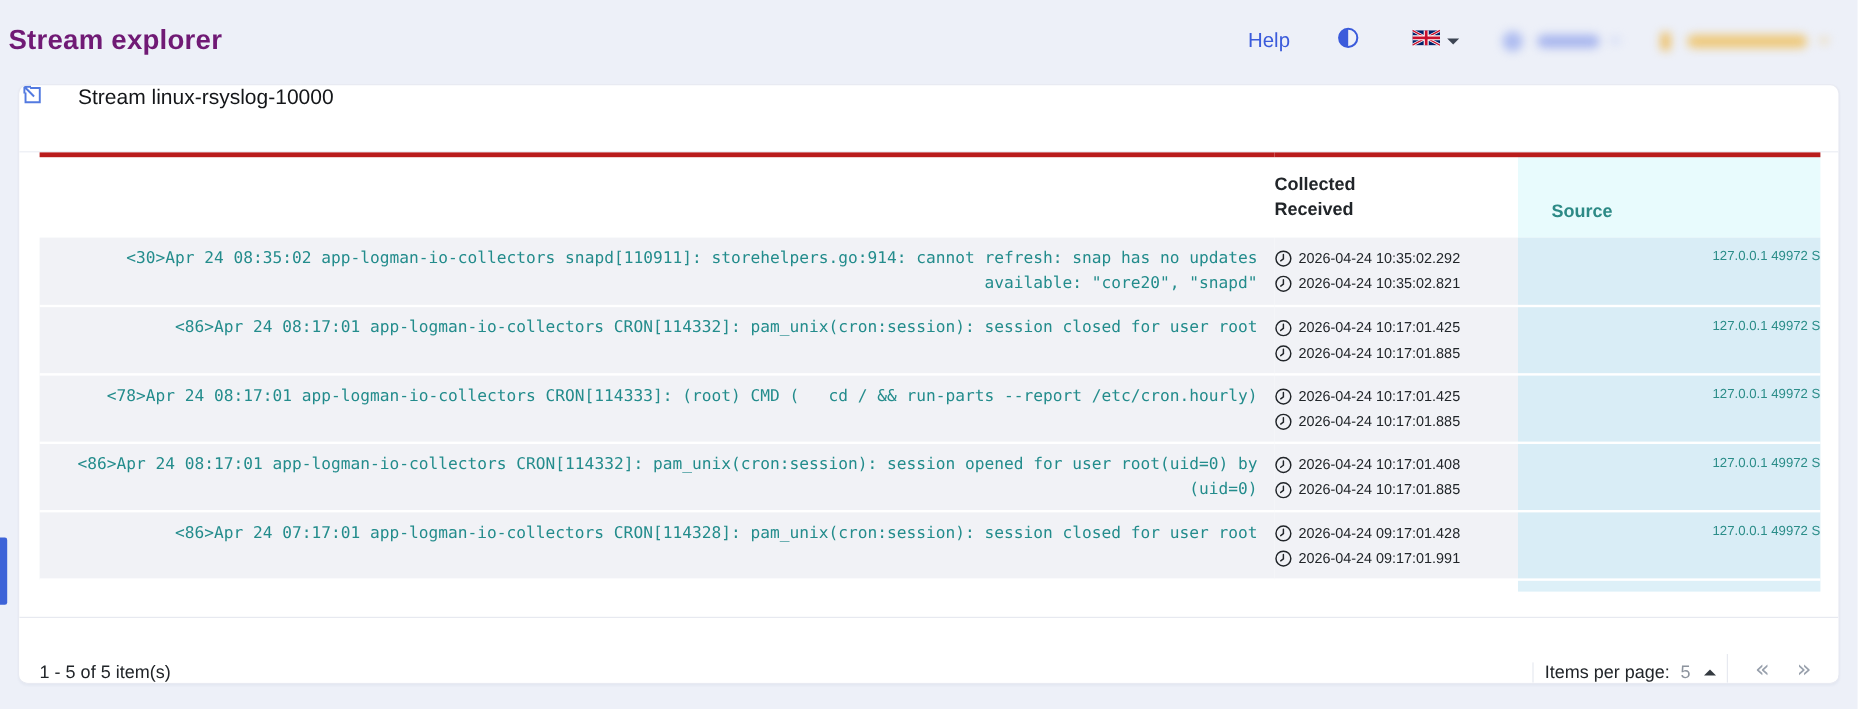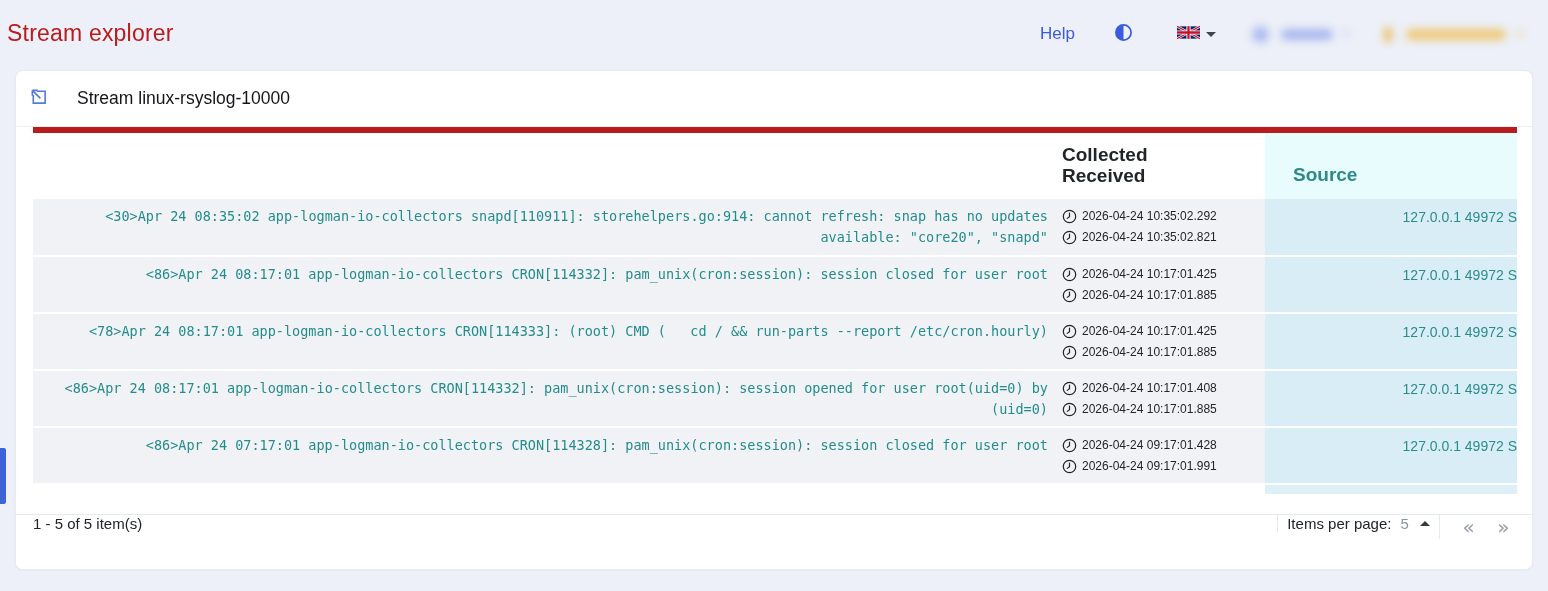--- a/index.html
+++ b/index.html
@@ -7,21 +7,21 @@
   body {
     position: relative;
     background: #edf0f8;
     font-family: "Liberation Sans", sans-serif;
     overflow: hidden;
   }
 
   
   .page-title {
     position: absolute; left: 7px; top: 20px;
-    font-size: 23px; font-weight: 400; color: #b91c1c;
+    font-size: 23px; font-weight: 700; color: #701a75;
     letter-spacing: 0.2px;
   }
   .header-right {
     position: absolute; right: 23px; top: 0; height: 68px;
     display: flex; align-items: center;
   }
   .help-link { color: #3b5bdb; font-size: 17px; cursor: pointer; }
   .theme-toggle { margin-left: 39px; display: flex; align-items: center; cursor: pointer; }
   .lang-dd { margin-left: 44px; display: flex; align-items: center; gap: 6px; cursor: pointer; }
   .caret-down {
@@ -40,37 +40,37 @@
   .tenant-blur .crt { border-top-color: #eed29a; margin-left: 9px; }
 
   
   .card {
     position: absolute; left: 15px; top: 70px; width: 1518px; height: 500px;
     background: #ffffff; border: 1px solid #e8eaf2; border-radius: 8px;
     box-shadow: 0 1px 2px rgba(30,40,90,0.04);
     overflow: hidden;
   }
   .card-header {
-    height: 56px; display: flex; align-items: center;
-    padding-left: 12px; border-bottom: 1px solid #eceef4;
+    height: 56px; display: flex; align-items: flex-start;
+    padding-left: 0; border-bottom: 1px solid #eceef4;
   }
   .expand-btn { width: 20px; height: 20px; display: flex; align-items: center; justify-content: center; cursor: pointer; }
   .card-title { margin-left: 29px; font-size: 17.5px; color: #141619; font-weight: 400; }
 
   
   .table-wrap { padding: 0 15px 0 17px; }
   table.log-table { width: 100%; border-collapse: collapse; table-layout: fixed; }
   col.c-msg { width: auto; }
   col.c-time { width: 203px; }
   col.c-src { width: 252px; }
 
   thead th {
-    border-top: 6px solid #b91c1c;
+    border-top: 4px solid #b91c1c;
     height: 69px; text-align: left; vertical-align: bottom;
-    font-size: 19px; font-weight: 700; color: #212529;
+    font-size: 15px; font-weight: 700; color: #212529;
     padding-bottom: 13px;
   }
   thead th.src-th { background: #e8fbfd; color: #2d8a86; padding-left: 28px; }
   thead th.time-th div { line-height: 21px; }
 
   tbody td {
     background: #f1f2f6; vertical-align: top;
     border-bottom: 2px solid #ffffff;
     height: 57px;
     text-align: right;
@@ -78,31 +78,31 @@
   td.msg-td {
     font-family: "DejaVu Sans Mono", monospace;
     font-size: 13.5px; line-height: 20.5px; color: #238c8c;
     padding: 7px 14px 4px 8px;
     white-space: pre-wrap; word-break: break-word;
   }
   td.time-td { padding-top: 7px; font-size: 12px; color: #212529; }
   .time-line { display: flex; align-items: center; gap: 5px; line-height: 21px; }
   .time-line svg { flex: 0 0 auto; }
   td.src-td {
-    background: #d9edf6; color: #2b8d89; font-size: 14px;
+    background: #d9edf6; color: #2b8d89; font-size: 11px;
     padding: 10px 0 0 28px;
   }
   tr.filler td { height: 10px; background: #ffffff; border-bottom: none; }
   tr.filler td.src-fill { background: #ddf0f8; }
 
   
   .card-footer {
     position: absolute; left: 0; right: 0; bottom: 0; height: 55px;
     border-top: 1px solid #e7e9f0; background: #fff;
-    display: flex; align-items: flex-start; font-size: 15px; color: #212529;
+    display: flex; align-items: flex-end; font-size: 15px; color: #212529;
   }
   .f-items { flex: 1; display: flex; align-items: center; padding-left: 17px; }
   .f-sec { border-left: 1px solid #e7e9f0; display: flex; align-items: center; justify-content: center; }
   .f-page { width: 165px; }
   .f-perpage { width: 162px; gap: 9px; }
   .f-perpage .val { color: #8d949e; cursor: pointer; }
   .caret-up {
     width: 0; height: 0; display: inline-block; margin-left: 2px;
     border-left: 5px solid transparent; border-right: 5px solid transparent;
     border-bottom: 5px solid #343a40; cursor: pointer;

